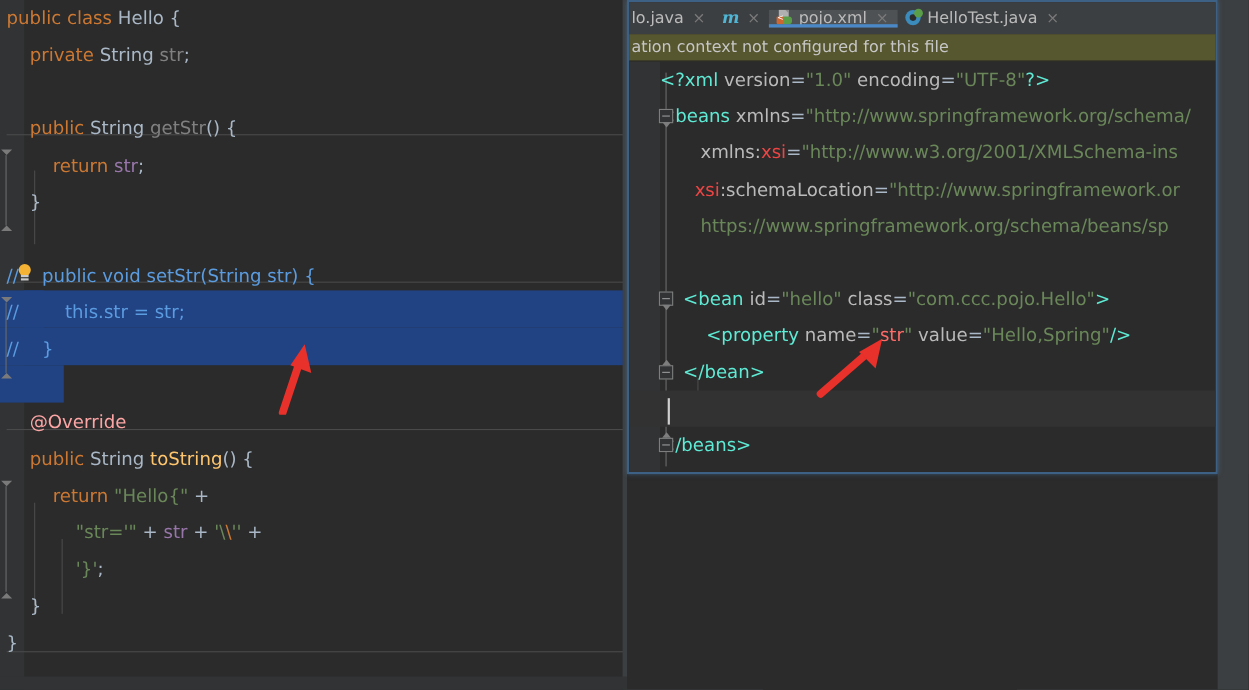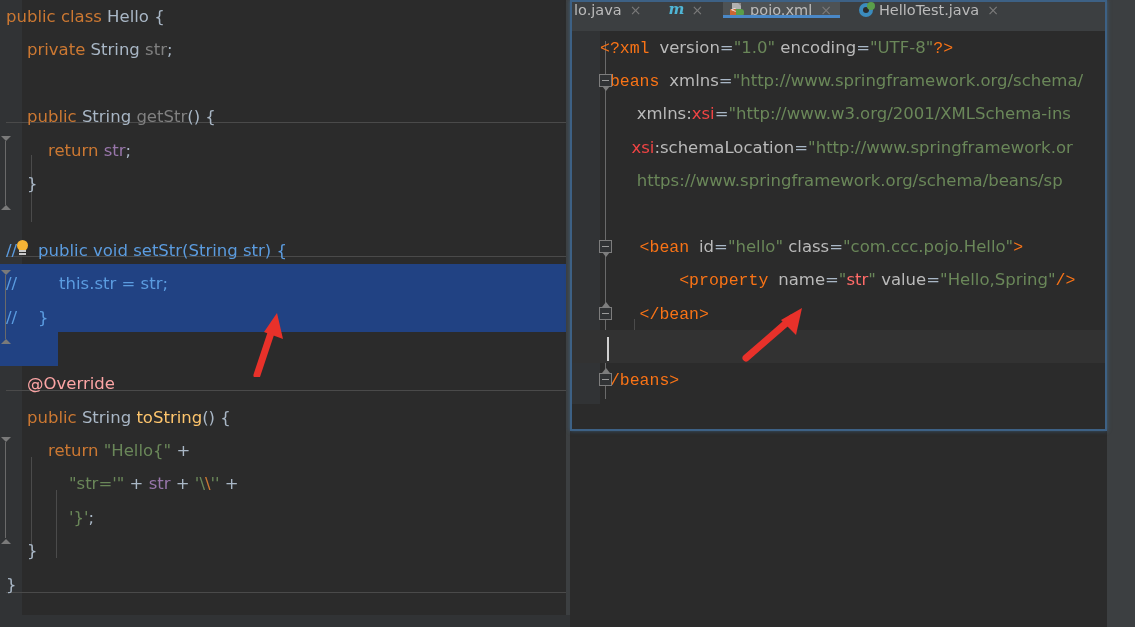--- a/index.html
+++ b/index.html
@@ -58,21 +58,21 @@
 
   
   #xml-window {
     position: absolute; left: 570px; top: 0; width: 537px; height: 431px;
     border: 2px solid #3d6185;
     background: #2b2b2b;
     box-shadow: 0 0 4px rgba(70,130,180,0.5);
   }
   #tabbar {
     position: relative; height: 29px; background: #3c3f41;
-    display: flex; align-items: flex-start; gap: 12px;
+    display: flex; align-items: center;
   }
   .tab {
     display: flex; align-items: center; gap: 5px;
     padding: 0 8px 0 7px; position: relative;
     font-size: 14.5px; color: #bbbbbb;
     font-family: "DejaVu Sans", sans-serif;
   }
   .tab.active { background: #4e5254; }
   .tab.active::after {
     content: ""; position: absolute; left: 0; right: 0; bottom: 0;
@@ -166,21 +166,21 @@
 
   
   .c-kw   { color: #cc7832; }
   .c-type { color: #a9b7c6; }
   .c-field{ color: #9876aa; }
   .c-meth { color: #ffc66d; }
   .c-str  { color: #6a8759; }
   .c-ann  { color: #fca5a5; }
   .c-plain{ color: #a9b7c6; }
   .c-cmt  { color: #808080; }
-  .c-tag  { color: #f97316; font-family: Liberation Mono, monospace; }
+  .c-tag  { color: #5eead4; }
   .c-attr { color: #bababa; }
   .c-ns   { color: #ef4444; }
   .c-err  { color: #ff6b68; }
   .c-sel  { color: #5b9ce0; }
   .c-esc  { color: #cc7832; }
 
   
   .redarrow { position: absolute; pointer-events: none; }
 
   
@@ -283,20 +283,23 @@
           <span class="circ"></span>
             <span class="inner"></span>
             <span class="arrow"></span>
         </span>
         <span>HelloTest.java</span>
         <span class="tab-x">×</span>
       </div>
       <div class="tabsep"></div>
     </div>
 
+    <div id="warnbar">
+      <span>ation context not configured for this file</span>
+    </div>
 
     <div id="xml-area">
       <div id="xml-gutter"></div>
       <div class="xvline" style="top:10px; height:358px;"></div>
       <div class="xiguide" style="left:62px; top:288px; height:30px;"></div>
       <div id="xml-code"><div class="xrow"><span></span><span class="c-tag">&lt;?xml </span><span class="c-attr">version</span><span class="c-plain">=</span><span class="c-str">"1.0"</span><span class="c-plain"> </span><span class="c-attr">encoding</span><span class="c-plain">=</span><span class="c-str">"UTF-8"</span><span class="c-tag">?&gt;</span></div><div class="xrow"><span></span><span class="c-tag">&lt;beans </span><span class="c-attr">xmlns</span><span class="c-plain">=</span><span class="c-str">"http://www.springframework.org/schema/</span></div><div class="xrow"><span></span><span class="c-attr">       xmlns:</span><span class="c-ns">xsi</span><span class="c-plain">=</span><span class="c-str">"http://www.w3.org/2001/XMLSchema-ins</span></div><div class="xrow"><span></span><span class="c-plain">      </span><span class="c-ns">xsi</span><span class="c-attr">:schemaLocation</span><span class="c-plain">=</span><span class="c-str">"http://www.springframework.or</span></div><div class="xrow"><span></span><span class="c-str">       https://www.springframework.org/schema/beans/sp</span></div><div class="xrow"><span></span></div><div class="xrow"><span></span><span class="c-tag">    &lt;bean </span><span class="c-attr">id</span><span class="c-plain">=</span><span class="c-str">"hello"</span><span class="c-plain"> </span><span class="c-attr">class</span><span class="c-plain">=</span><span class="c-str">"com.ccc.pojo.Hello"</span><span class="c-tag">&gt;</span></div><div class="xrow"><span></span><span class="c-tag">        &lt;property </span><span class="c-attr">name</span><span class="c-plain">=</span><span class="c-str">"</span><span class="c-err">str</span><span class="c-str">"</span><span class="c-plain"> </span><span class="c-attr">value</span><span class="c-plain">=</span><span class="c-str">"Hello,Spring"</span><span class="c-tag">/&gt;</span></div><div class="xrow"><span></span><span class="c-tag">    &lt;/bean&gt;</span></div><div class="xrow caretline"><span></span></div><div class="xrow"><span></span><span class="c-tag">&lt;/beans&gt;</span></div></div>
       <div id="xcaret" style="top:306px;"></div>
     <div class="xfold down" style="top: 43.2px;">
           <span class="minus"></span>
         </div>

